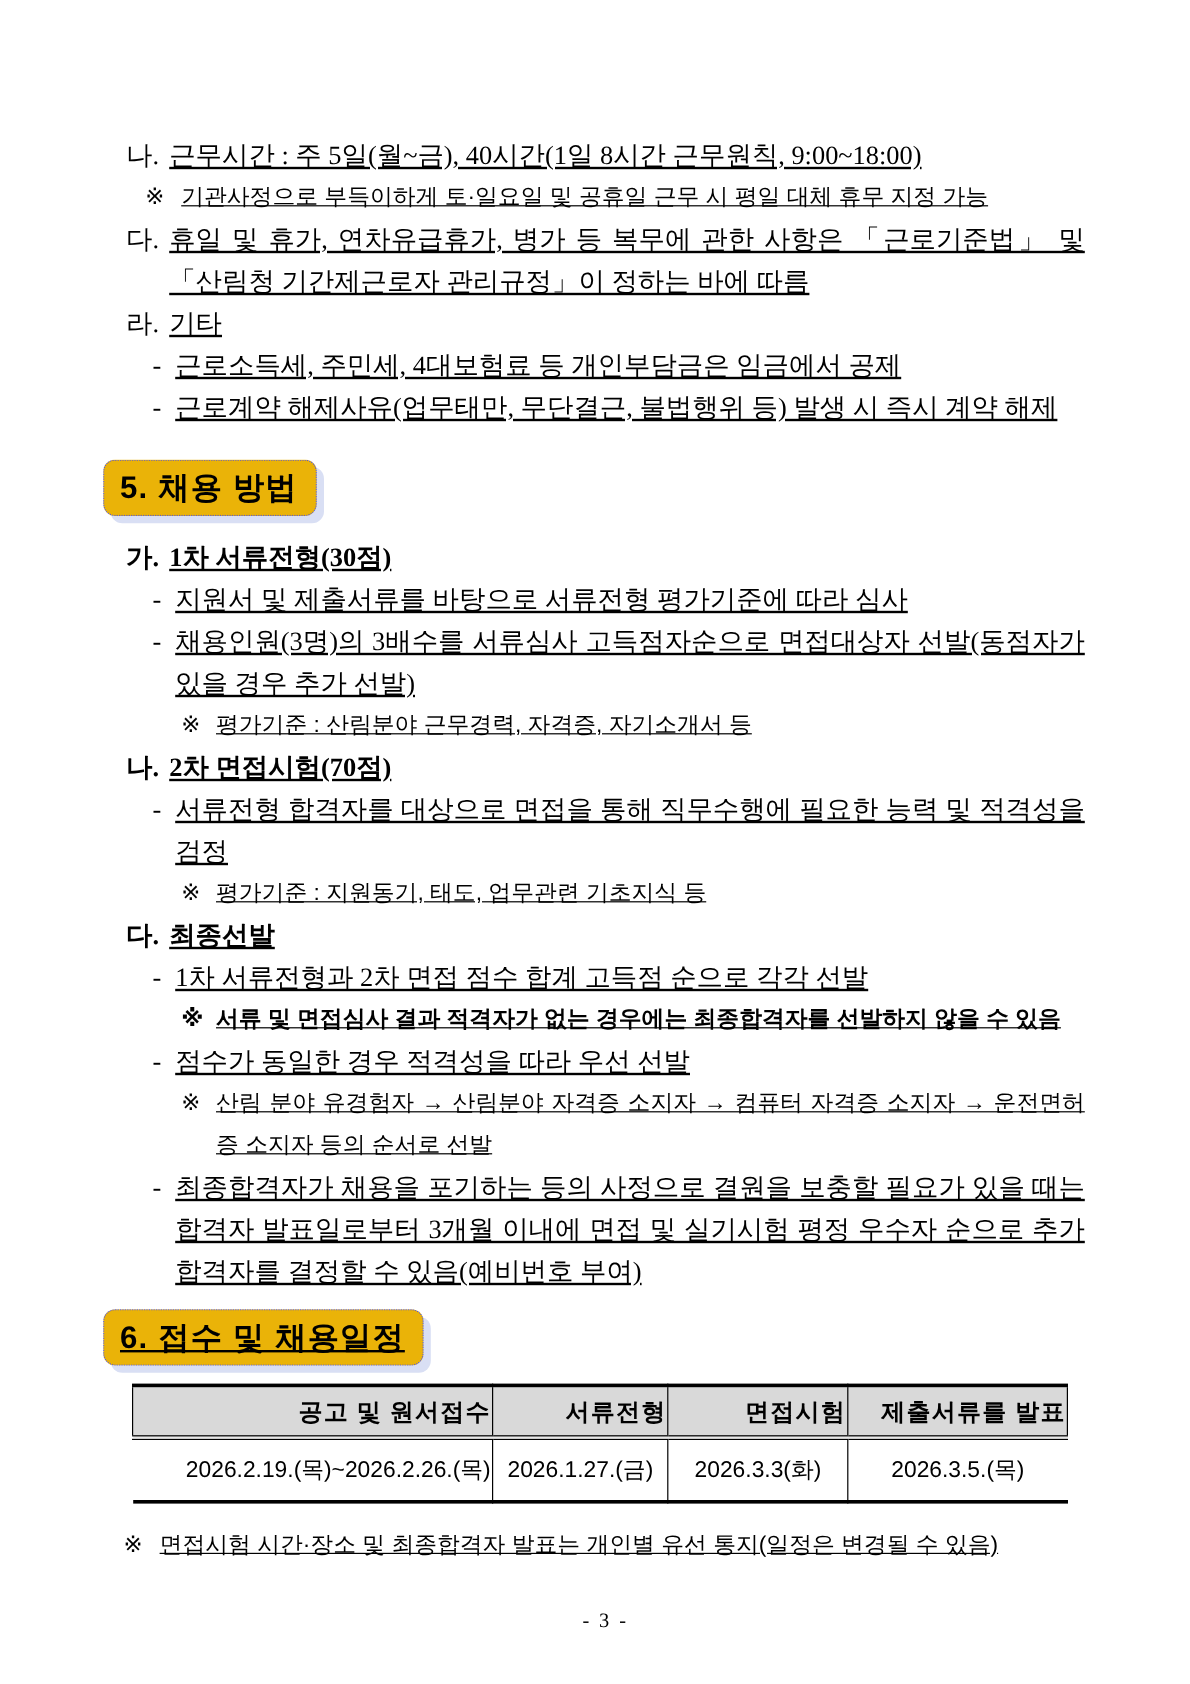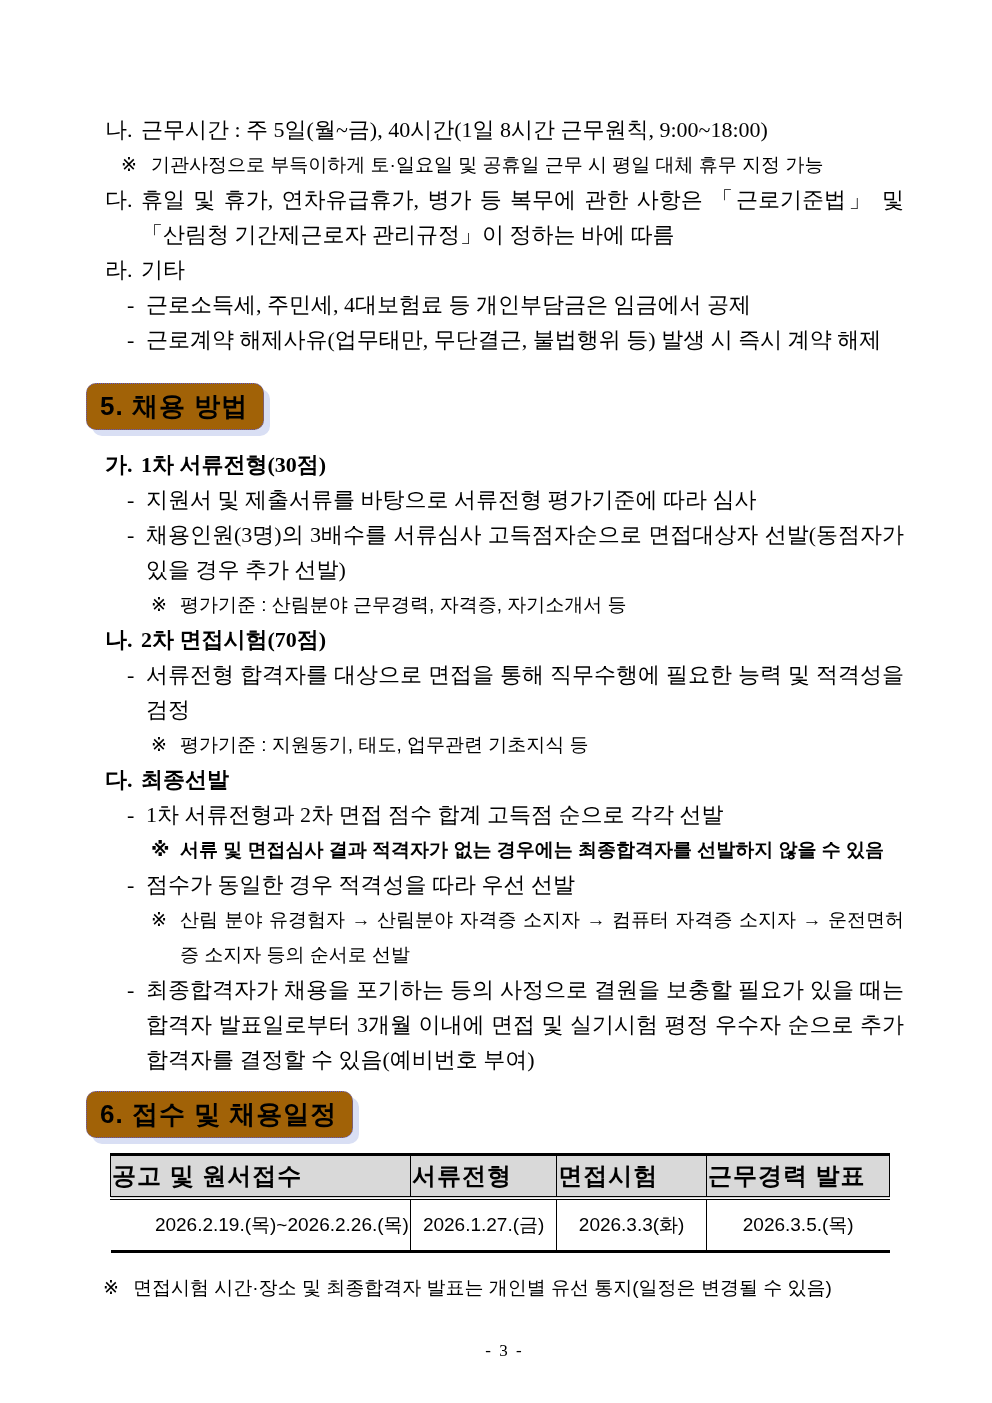--- a/index.html
+++ b/index.html
@@ -16,69 +16,69 @@
     overflow: hidden;
   }
   .para {
     display: flex;
     align-items: flex-start;
     font-size: 22px;
     line-height: 35px;
     text-align: justify;
   }
   .para .marker { flex: none; }
-  .para .ptext { flex: 1; text-align: justify; }
+  .para .ptext { flex: 1; text-align: justify; text-decoration: underline; }
 
   
   .lv0 .marker { width: 36px; }
   .note1 { margin-left: 16px; font-family: "Liberation Sans", "DejaVu Sans", sans-serif; font-size: 19px; }
   .note1 .marker { width: 30px; }
   .dash { margin-left: 22px; }
   .dash .marker { width: 19px; }
   .subnote { margin-left: 46px; font-family: "Liberation Sans", "DejaVu Sans", sans-serif; font-size: 19px; }
   .subnote .marker { width: 29px; }
   .subhead { font-weight: bold; }
   .boldnote { font-weight: bold; }
 
   .sec-box {
     display: inline-block;
     margin: 26px 0 17px -19px;
     padding: 7px 15px 8px 13px;
     border: 1px dotted var(--heading-border, #5b5bd6);
     border-radius: 10px;
-    background: #a16207;
+    background: #eab308;
     box-shadow: 6px 6px 0 0 var(--heading-shadow, #d9dff4);
     font-family: "Liberation Sans", "DejaVu Sans", sans-serif;
     font-size: 26px;
     font-weight: bold;
     line-height: 30px;
     letter-spacing: 1px;
   }
-  .sec-box.second { margin-top: 14px; margin-bottom: 15px; }
+  .sec-box.second { margin-top: 14px; margin-bottom: 15px; text-decoration: underline; }
 
   .sec-body { margin-top: 0; }
 
   table.schedule {
     margin-left: 5px;
     width: 780px;
     border-collapse: collapse;
     border-top: 3px solid #000;
     border-bottom: 3px solid #000;
     font-family: "Liberation Sans", "DejaVu Sans", sans-serif;
     table-layout: fixed;
   }
   table.schedule th {
     background: var(--table-header-bg, #d9d9d9);
     border-bottom: 4px double #000;
     border-left: 1px solid #000;
     border-right: 1px solid #000;
     height: 38px;
-    font-size: 24px;
+    font-size: 20px;
     font-weight: bold;
-    text-align: left;
+    text-align: right;
     vertical-align: middle;
     letter-spacing: 1px;
   }
   table.schedule td {
     border-left: 1px solid #000;
     border-right: 1px solid #000;
     height: 48px;
     font-size: 19px;
     text-align: center;
     vertical-align: middle;
@@ -203,21 +203,21 @@
       <col style="width:38.5%">
         <col style="width:18.8%">
         <col style="width:19.2%">
         <col style="width:23.5%">
     </colgroup>
     <thead>
       <tr>
         <th>공고 및 원서접수</th>
         <th>서류전형</th>
         <th>면접시험</th>
-        <th>근무경력 발표</th>
+        <th>제출서류를 발표</th>
       </tr>
     </thead>
     <tbody>
       <tr>
         <td>2026.2.19.(목)~2026.2.26.(목)</td>
         <td>2026.1.27.(금)</td>
         <td>2026.3.3(화)</td>
         <td>2026.3.5.(목)</td>
       </tr>
     </tbody>

